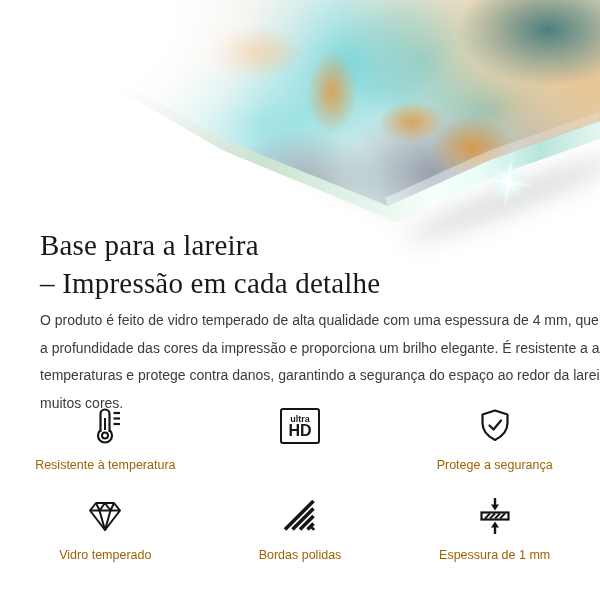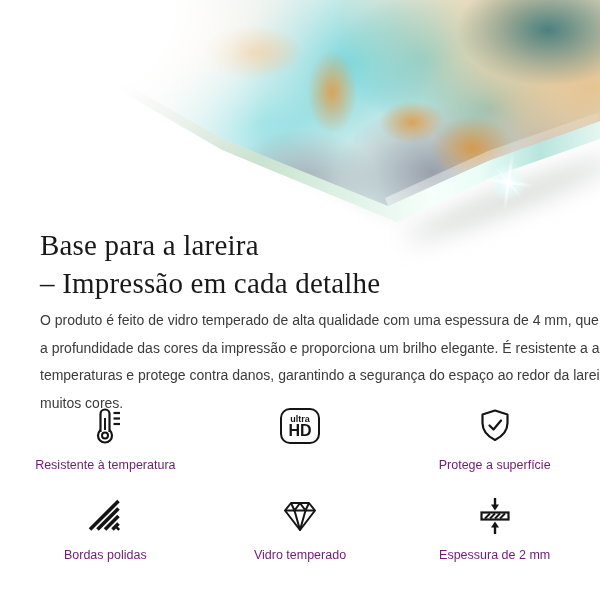--- a/index.html
+++ b/index.html
@@ -69,23 +69,23 @@
     font-size:14px;line-height:27.5px;color:#3b3b3b;
   }
   .desc span{display:block;white-space:nowrap;}
   
   .features{
     position:absolute;left:8px;top:404px;width:584px;
     display:grid;grid-template-columns:1fr 1fr 1fr;row-gap:22px;
   }
   .feature{display:flex;flex-direction:column;align-items:center;}
   .ficon{height:44px;display:flex;align-items:center;justify-content:center;color:#151515;}
-  .flabel{margin-top:10px;font-size:12.5px;color:#701a75;}
+  .flabel{margin-top:10px;font-size:12.5px;color:#a16207;}
   .uhd-box{
-    width:36px;height:32px;border:2.4px solid #151515;border-radius:10px;
+    width:36px;height:32px;border:2.4px solid #151515;border-radius:3px;
     display:flex;flex-direction:column;align-items:center;justify-content:center;color:#151515;
   }
   .uhd-top{font-size:9px;font-weight:bold;line-height:9px;}
   .uhd-hd{font-size:16px;font-weight:bold;line-height:13px;}
 </style>
 </head>
 <body>
 
 <div class="canvas">
 
@@ -142,56 +142,56 @@
       </div>
     </div>
 
     <div class="feature">
       <div class="ficon">
         <svg width="40" height="40" viewBox="0 0 40 40" fill="none" stroke="currentColor" stroke-width="2.2" stroke-linejoin="round" stroke-linecap="round">
           <path d="M20 4.5 L32.5 8.5 L32.5 17 C32.5 25.5 27 30.5 20 34 C13 30.5 7.5 25.5 7.5 17 L7.5 8.5 Z"></path>
           <path d="M14.5 19.5 L18.5 23.5 L26 14.5"></path>
         </svg>
       </div>
-      <div class="flabel">Protege a superfície</div>
+      <div class="flabel">Protege a segurança</div>
+    </div>
+
+    <div class="feature">
+      <div class="ficon">
+        <svg width="40" height="40" viewBox="0 0 40 40" fill="none" stroke="currentColor" stroke-width="2" stroke-linejoin="round">
+          <path d="M11 7 L29 7 L35 14.5 L20 34 L5 14.5 Z"></path>
+          <path d="M5 14.5 L35 14.5"></path>
+          <path d="M11 7 L14.5 14.5 L20 7 L25.5 14.5 L29 7"></path>
+          <path d="M14.5 14.5 L20 34 L25.5 14.5"></path>
+        </svg>
+      </div>
+      <div class="flabel">Vidro temperado</div>
     </div>
 
     <div class="feature">
       <div class="ficon">
         <svg width="40" height="40" viewBox="0 0 40 40" stroke="currentColor" stroke-width="3.6" fill="none">
           <path d="M5 33.5 L33.5 5"></path>
           <path d="M12.5 33.5 L33.5 12.5"></path>
           <path d="M20 33.5 L33.5 20"></path>
           <path d="M27.5 33.5 L33.5 27.5"></path>
           <path d="M32 33.5 L33.8 31.7"></path>
         </svg>
       </div>
       <div class="flabel">Bordas polidas</div>
     </div>
 
     <div class="feature">
       <div class="ficon">
-        <svg width="40" height="40" viewBox="0 0 40 40" fill="none" stroke="currentColor" stroke-width="2" stroke-linejoin="round">
-          <path d="M11 7 L29 7 L35 14.5 L20 34 L5 14.5 Z"></path>
-          <path d="M5 14.5 L35 14.5"></path>
-          <path d="M11 7 L14.5 14.5 L20 7 L25.5 14.5 L29 7"></path>
-          <path d="M14.5 14.5 L20 34 L25.5 14.5"></path>
-        </svg>
-      </div>
-      <div class="flabel">Vidro temperado</div>
-    </div>
-
-    <div class="feature">
-      <div class="ficon">
         <svg width="40" height="40" viewBox="0 0 40 40" fill="none" stroke="currentColor">
           <path d="M10 22.5 L15 17.5 M15 22.5 L20 17.5 M20 22.5 L25 17.5 M25 22.5 L30 17.5" stroke-width="2"></path>
           <rect x="6.5" y="16.5" width="27" height="7" stroke-width="2.2"></rect>
           <line x1="20" y1="2" x2="20" y2="9" stroke-width="2.4"></line>
           <path d="M16 8.5 L20 14.5 L24 8.5 Z" fill="currentColor" stroke="none"></path>
           <line x1="20" y1="38" x2="20" y2="31" stroke-width="2.4"></line>
           <path d="M16 31.5 L20 25.5 L24 31.5 Z" fill="currentColor" stroke="none"></path>
         </svg>
       </div>
-      <div class="flabel">Espessura de 2 mm</div>
+      <div class="flabel">Espessura de 1 mm</div>
     </div>
 
   </div>
 </div>
 
 </body></html>

